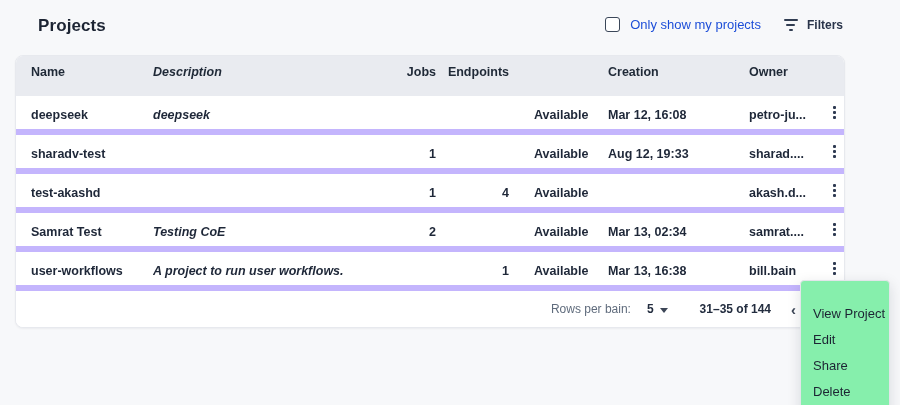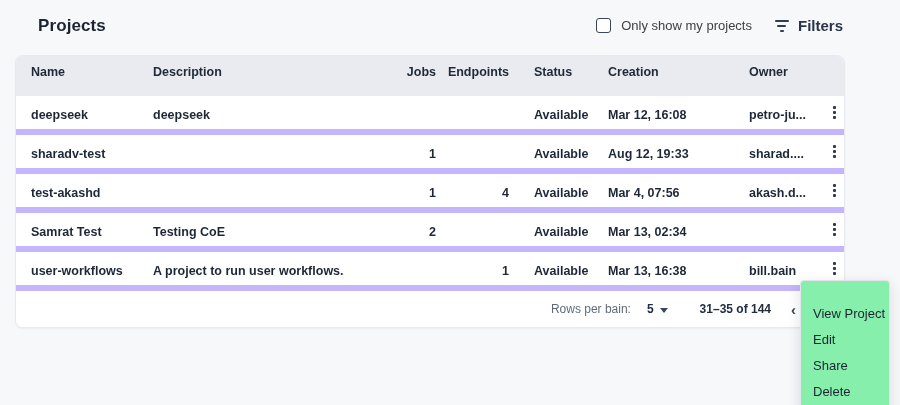--- a/index.html
+++ b/index.html
@@ -20,31 +20,31 @@
   
   .top-controls {
     position:absolute; top:17px; right:57px;
     display:flex; align-items:center;
   }
   .checkbox {
     width:15px; height:15px; border:1.6px solid #3b4759;
     border-radius:3px; background:#fff; cursor:pointer;
   }
   .checkbox-label {
-    margin-left:10px; font-size:13px; color:#404040; font-weight:500;
+    margin-left:10px; font-size:13px; color:#1d4ed8; font-weight:500;
   }
   .filters-btn {
     display:flex; align-items:center; margin-left:22px; cursor:pointer;
   }
   .filter-icon { display:flex; flex-direction:column; align-items:center; width:16px; }
   .filter-icon i { display:block; height:2px; background:#313d52; border-radius:1px; }
   .filter-icon i:nth-child(1){ width:14px; }
   .filter-icon i:nth-child(2){ width:9px; margin-top:3px; }
   .filter-icon i:nth-child(3){ width:4px; margin-top:3px; }
-  .filters-label { margin-left:8px; font-size:15px; font-weight:700; color:#29344a; }
+  .filters-label { margin-left:8px; font-size:12px; font-weight:700; color:#29344a; }
 
   
   .card {
     position:absolute; left:15px; top:55px; width:830px;
     background:#fff; border:1px solid #e7e9ee; border-radius:8px;
     box-shadow:0 1px 2px rgba(16,24,40,.05);
   }
   .thead {
     position:relative; height:40px; background:#e9ebf0;
     border-radius:7px 7px 0 0; font-weight:700; font-size:12.5px; color:#1f2937;
@@ -52,21 +52,21 @@
   .trow {
     position:relative; height:39px; border-bottom:6px solid #c4b5fd;
     background:#fff; font-size:12.5px; font-weight:600; color:#1e2738;
     cursor:pointer;
   }
   .cell {
     position:absolute; top:0; line-height:32px; white-space:nowrap;
   }
   .trow .cell { line-height:39px; }
   .c-name   { left:15px;  width:120px; overflow:hidden; text-overflow:ellipsis; }
-  .c-desc   { left:137px; width:245px; overflow:hidden; text-overflow:ellipsis; }
+  .c-desc   { left:137px; width:245px; overflow:hidden; text-overflow:ellipsis;font-style:italic; }
   .c-jobs   { right:408px; text-align:center; }
   .c-endp   { right:335px; text-align:right; }
   .c-status { left:518px; width:72px; }
   .c-create { left:592px; width:120px; }
   .c-owner  { left:733px; width:72px; overflow:hidden; }
   .c-actions{ left:806px; width:24px; display:flex; align-items:center; justify-content:center; height:100%; }
 
   .kebab { display:flex; flex-direction:column; align-items:center; cursor:pointer; padding:4px; }
   .kebab i { display:block; width:3px; height:3px; background:#2e3a52; border-radius:1px; margin:1.2px 0; }
 
@@ -116,21 +116,20 @@
     <span class="filters-label">Filters</span>
   </div>
 </div>
 
 <div class="card">
   <div class="thead">
     <span class="cell c-name">Name</span>
     <span class="cell c-desc">Description</span>
     <span class="cell c-jobs">Jobs</span>
     <span class="cell c-endp">Endpoints</span>
-    <span class="cell c-status">Status</span>
     <span class="cell c-create">Creation</span>
     <span class="cell c-owner">Owner</span>
   </div>
 
   <div class="trow">
     <span class="cell c-name">deepseek</span>
     <span class="cell c-desc">deepseek</span>
     <span class="cell c-jobs"></span>
     <span class="cell c-endp"></span>
     <span class="cell c-status">Available</span>
@@ -161,38 +160,38 @@
         </span>
       </span>
   </div>
 
   <div class="trow">
     <span class="cell c-name">test-akashd</span>
     <span class="cell c-desc"></span>
     <span class="cell c-jobs">1</span>
     <span class="cell c-endp">4</span>
     <span class="cell c-status">Available</span>
-    <span class="cell c-create">Mar 4, 07:56</span>
     <span class="cell c-owner">akash.d...</span>
     <span class="cell c-actions">
         <span class="kebab">
           <i></i>
           <i></i>
           <i></i>
         </span>
       </span>
   </div>
 
   <div class="trow">
     <span class="cell c-name">Samrat Test</span>
     <span class="cell c-desc">Testing CoE</span>
     <span class="cell c-jobs">2</span>
     <span class="cell c-endp"></span>
     <span class="cell c-status">Available</span>
     <span class="cell c-create">Mar 13, 02:34</span>
+    <span class="cell c-owner">samrat....</span>
     <span class="cell c-actions">
         <span class="kebab">
           <i></i>
           <i></i>
           <i></i>
         </span>
       </span>
   </div>
 
   <div class="trow">

